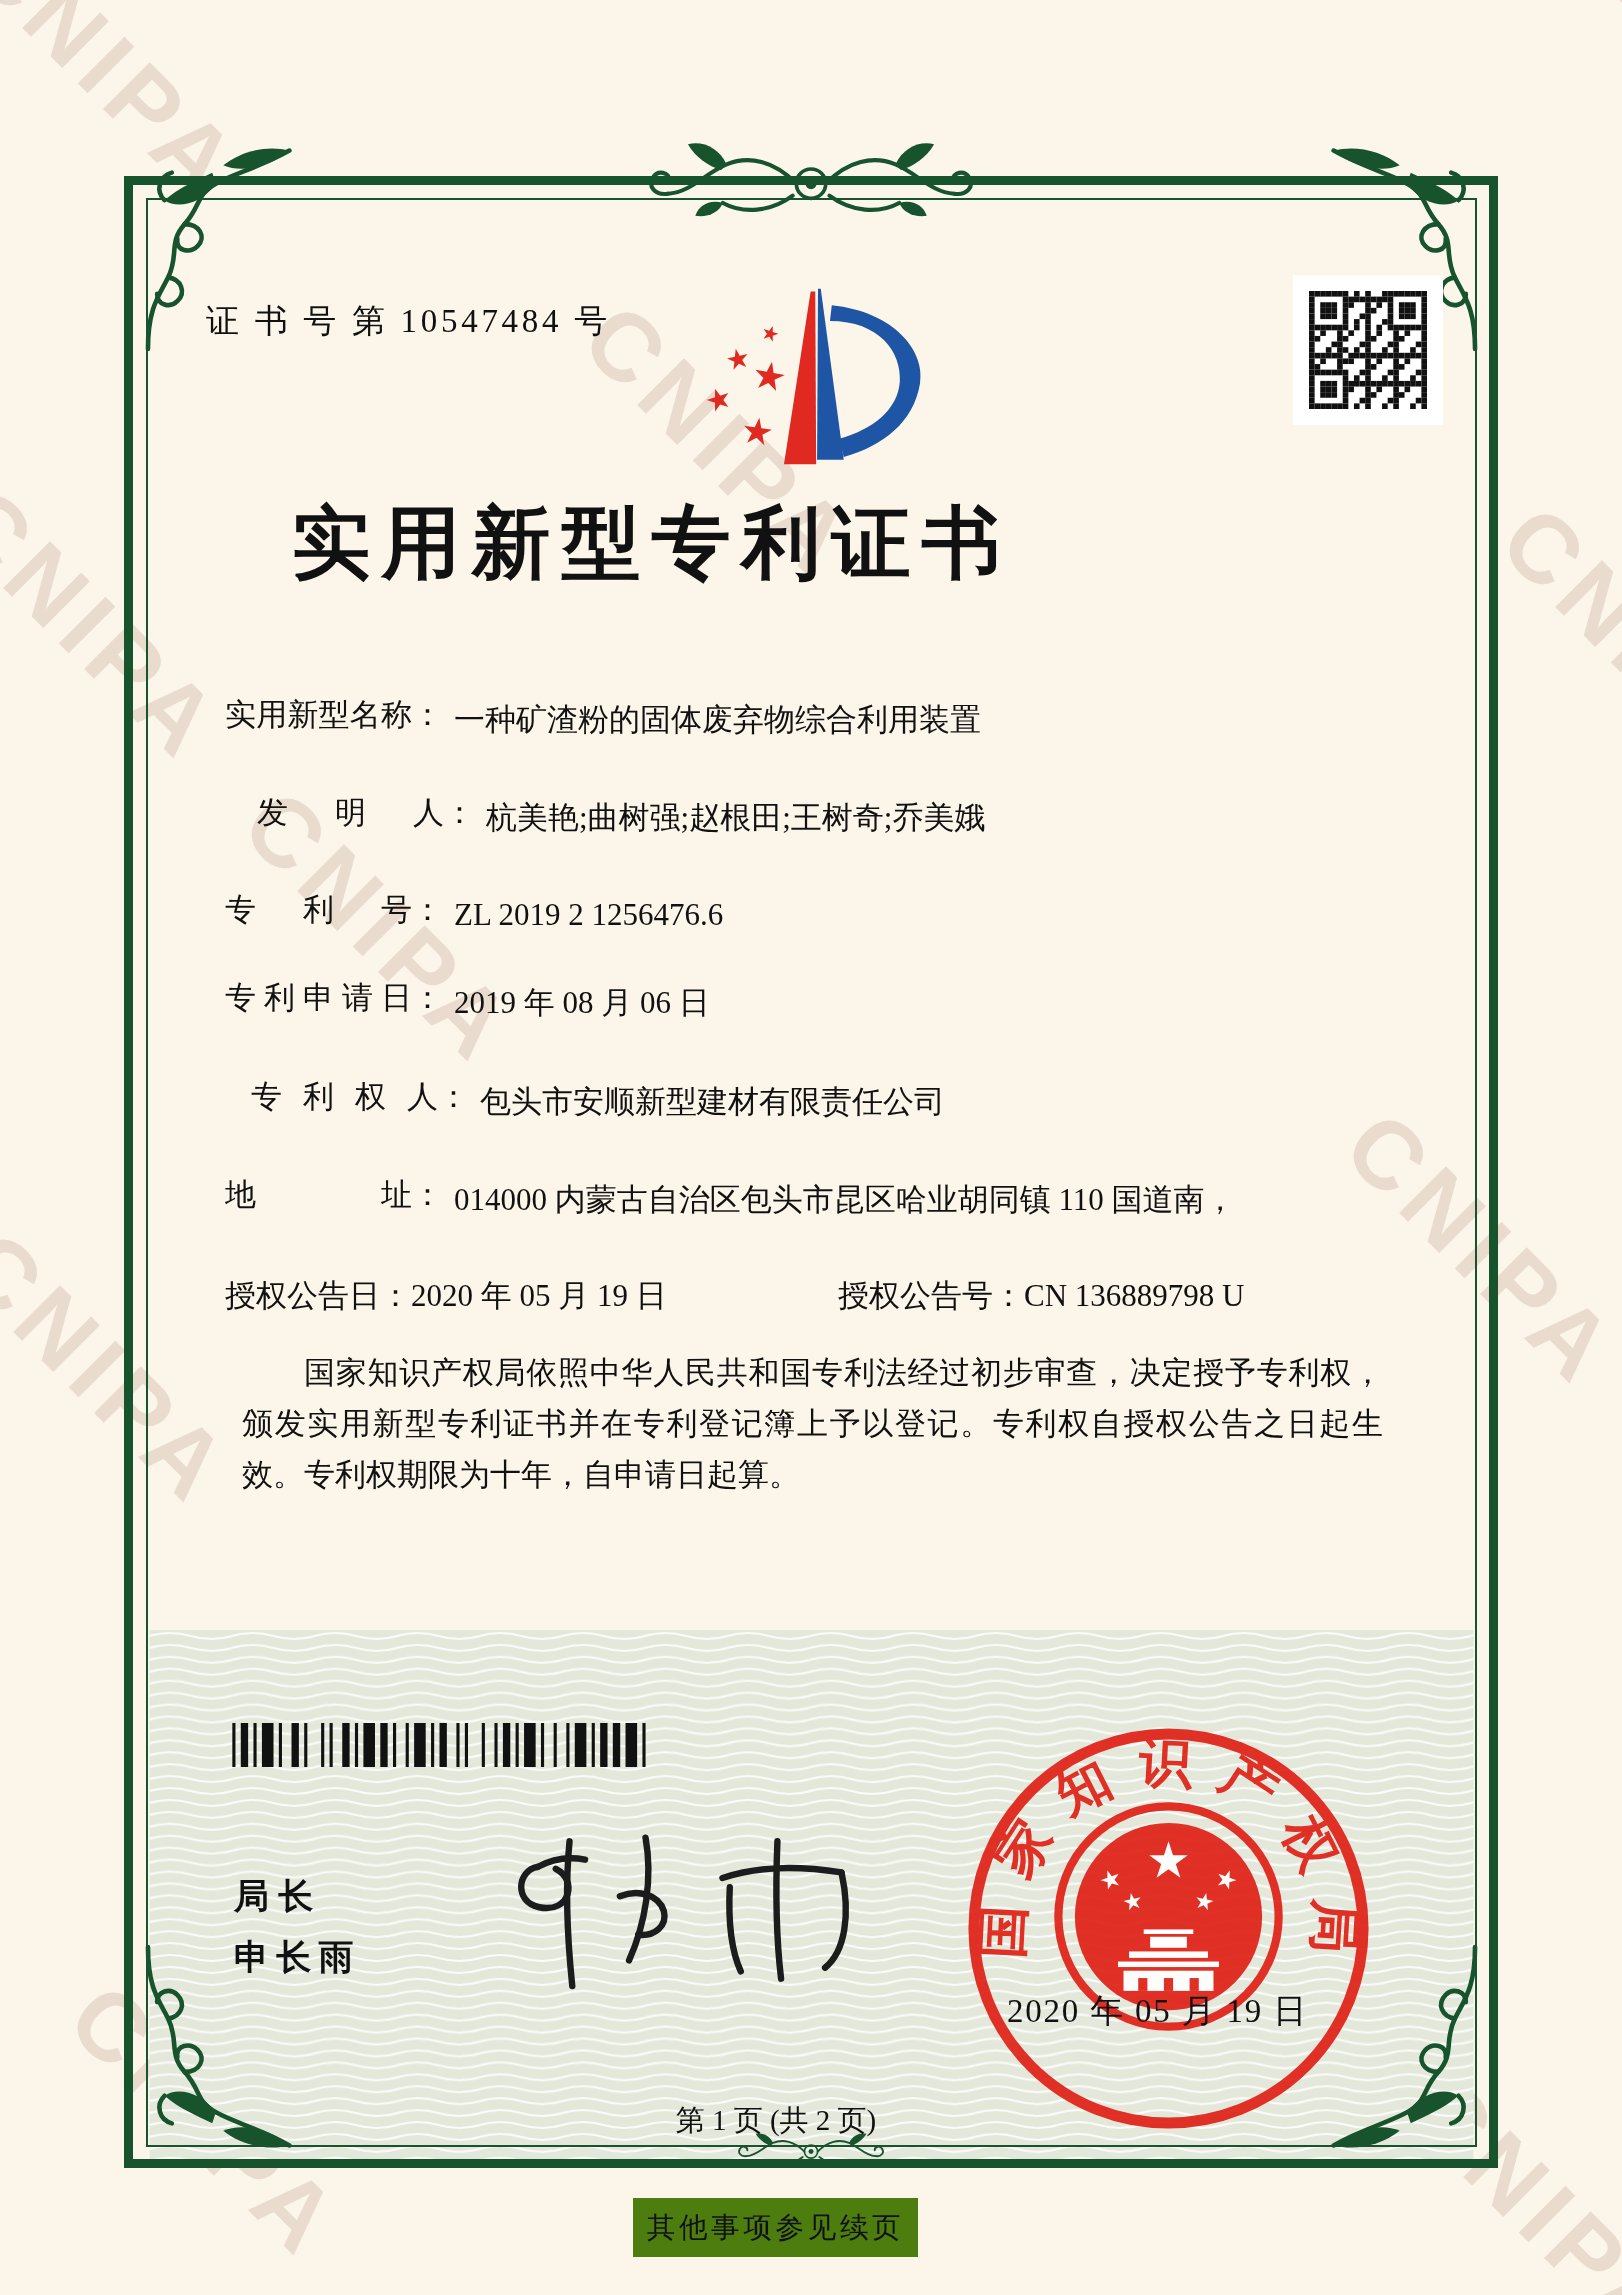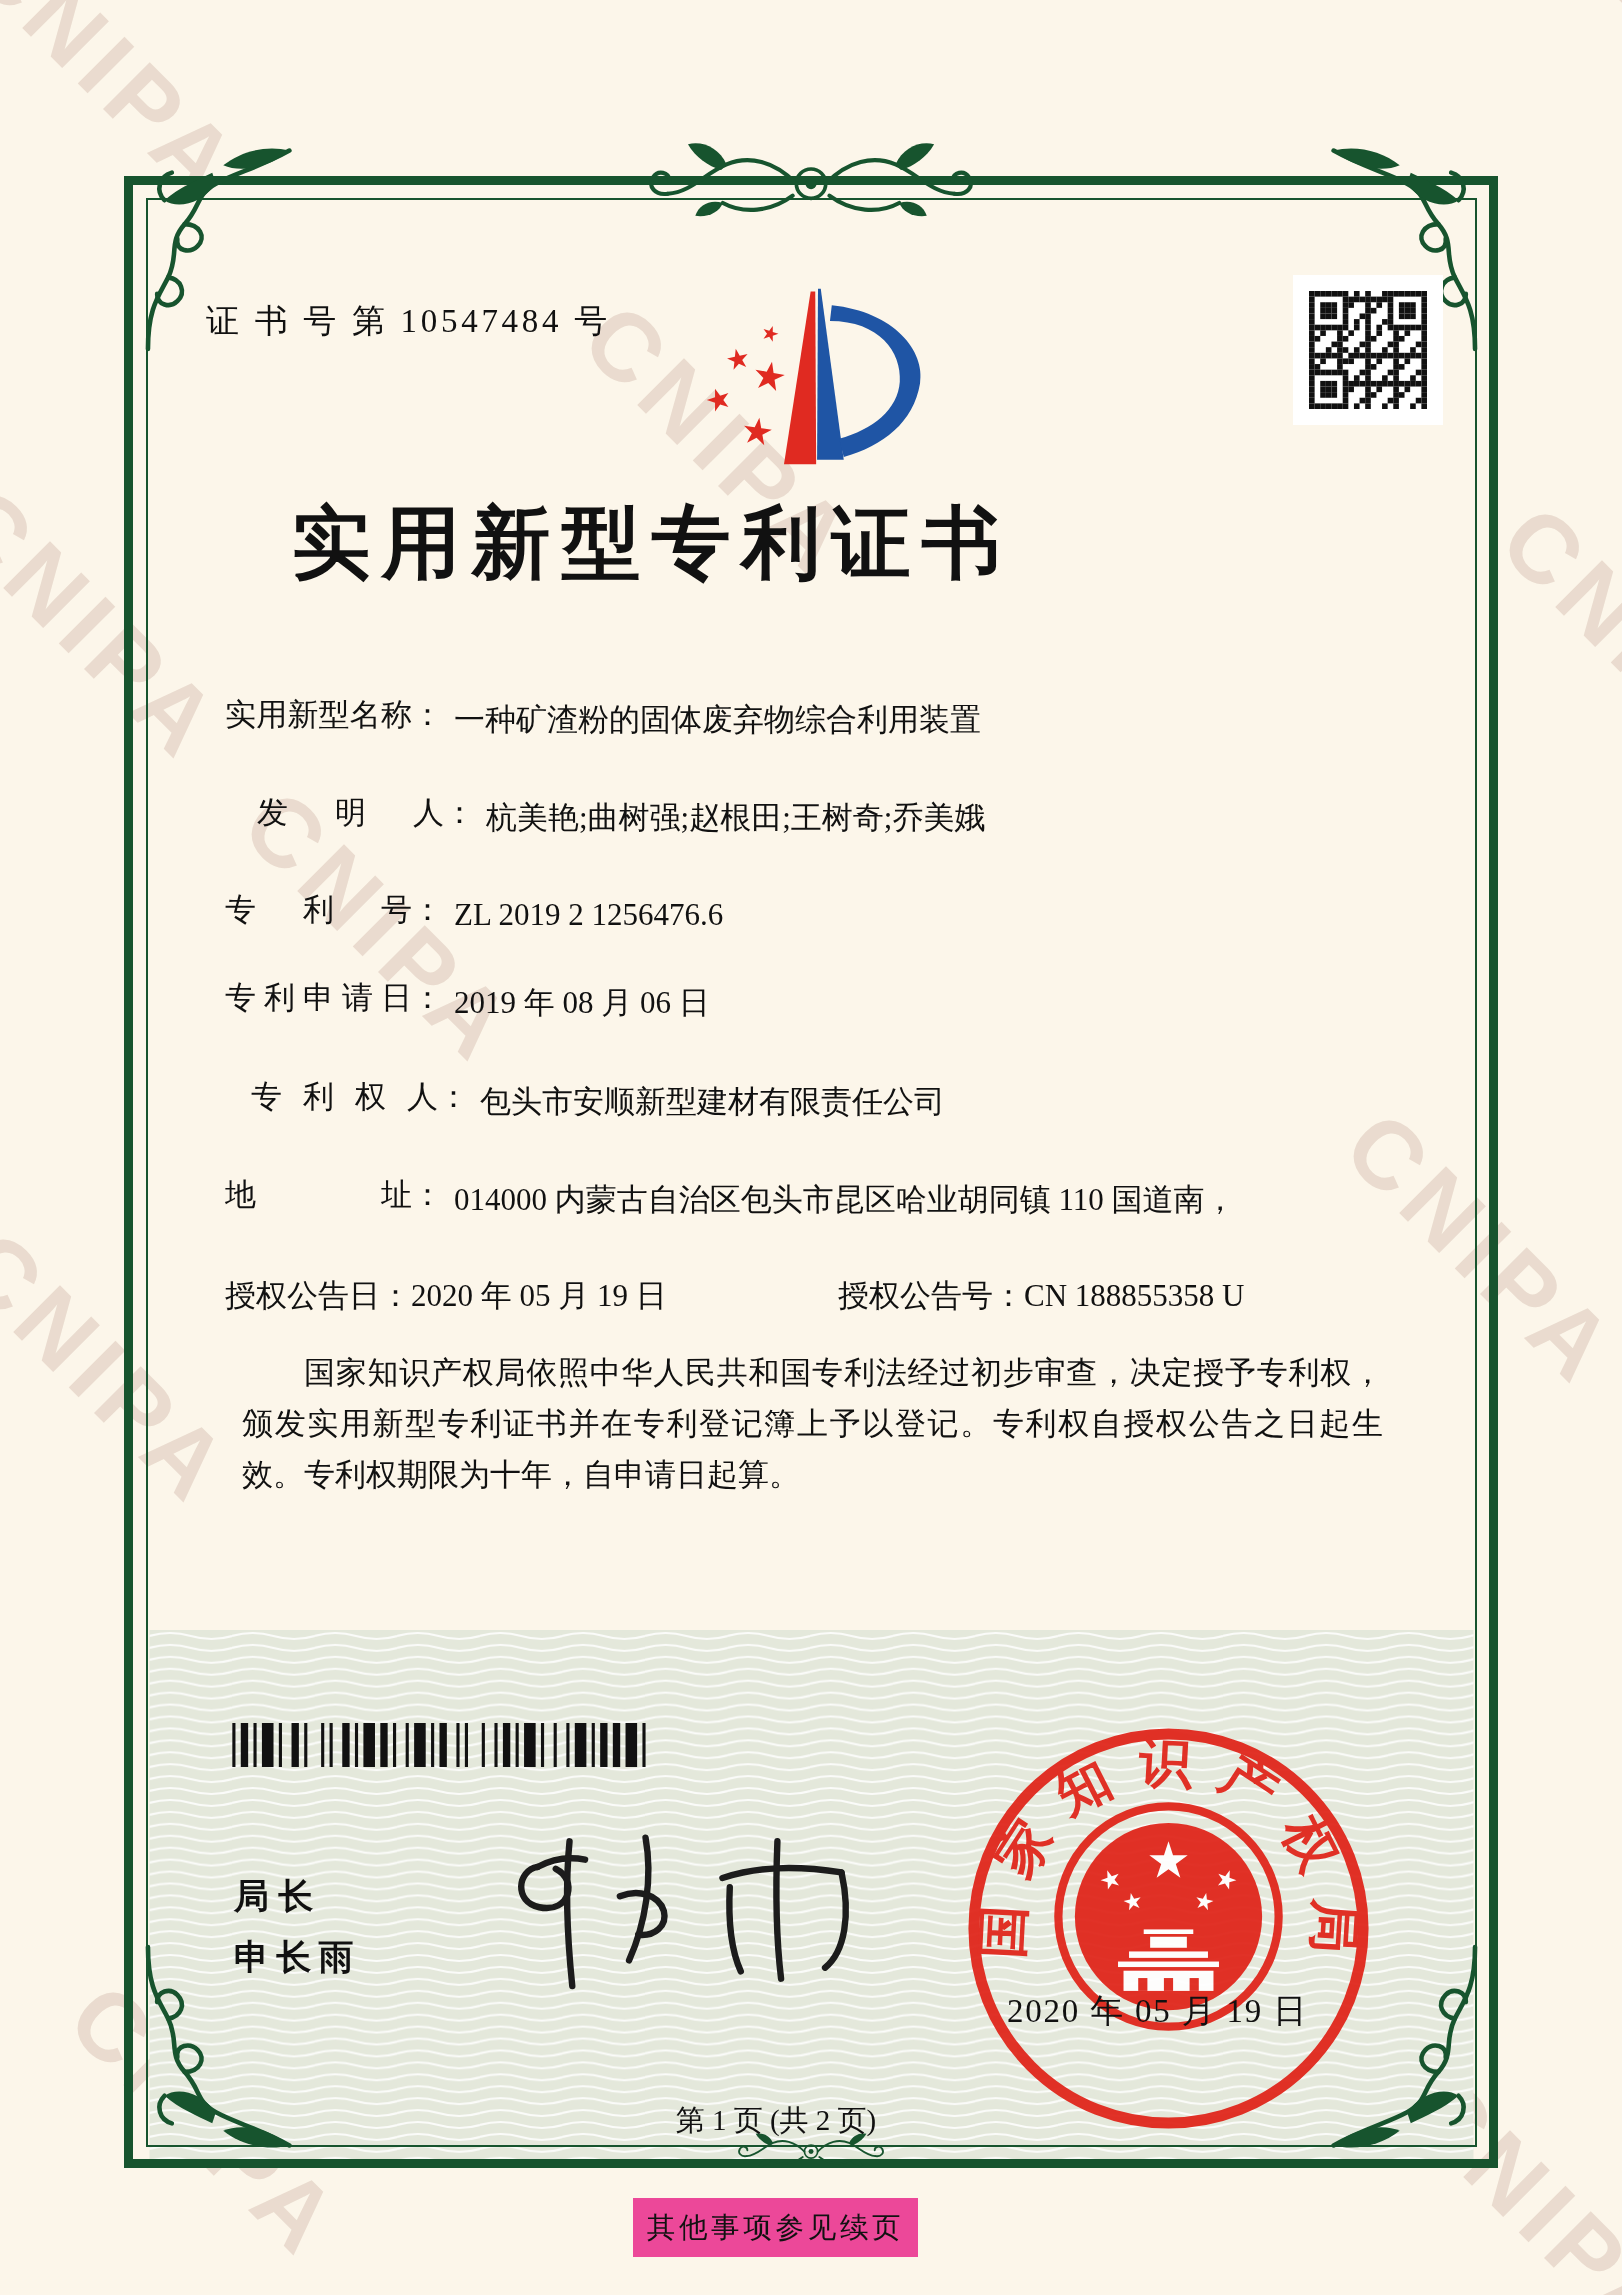--- a/index.html
+++ b/index.html
@@ -44,21 +44,21 @@
   .director-role{position:absolute;left:234px;top:1873px;font-size:35px;font-weight:bold;
       font-family:"DejaVu Sans","Liberation Sans",sans-serif;letter-spacing:9.2px;z-index:3;}
   .director-name{position:absolute;left:234px;top:1934px;font-size:35px;font-weight:bold;
       font-family:"DejaVu Sans","Liberation Sans",sans-serif;letter-spacing:7.3px;z-index:3;}
   .signature{position:absolute;left:482px;top:1823px;z-index:3;}
   .seal{position:absolute;left:962px;top:1722px;z-index:4;}
   .seal-date{position:absolute;left:992px;top:1989px;width:331px;text-align:center;
       font-size:33px;letter-spacing:1.8px;z-index:5;}
   .footer-page{position:absolute;left:551px;top:2101px;width:450px;text-align:center;
       font-size:29px;z-index:3;}
-  .note-box{position:absolute;left:633px;top:2198px;width:285px;height:59px;background:#ec4899;
+  .note-box{position:absolute;left:633px;top:2198px;width:285px;height:59px;background:#4d7c0f;
       display:flex;align-items:center;justify-content:center;z-index:3;}
   .note-box span{font-size:28.5px;letter-spacing:3.7px;}
   .ornaments{position:absolute;left:0;top:0;z-index:2;pointer-events:none;}
 </style>
 </head>
 <body>
 
 <div id="page">
 
   <div class="wm wm1">CNIPA</div>
@@ -412,21 +412,21 @@
     <span class="fvalue">包头市安顺新型建材有限责任公司</span>
   </div>
   <div class="row r6">
     <span class="flabel">地址</span>
       <span class="colon">：</span>
     <span class="fvalue"><span>014000 内蒙古自治区包头市昆区哈业胡同镇 110 国道南，</span><br>
     </span>
   </div>
   <div class="row r7" style="position:absolute;">
     <span><span>授权公告日</span><span>：</span><span>2020 年 05 月 19 日</span></span>
-    <span class="grant2"><span>授权公告号</span><span>：</span><span>CN 188855358 U</span></span>
+    <span class="grant2"><span>授权公告号</span><span>：</span><span>CN 136889798 U</span></span>
   </div>
 
   <div class="body-text">
     <p>国家知识产权局依照中华人民共和国专利法经过初步审查，决定授予专利权，颁发实用新型专利证书并在专利登记簿上予以登记。专利权自授权公告之日起生效。专利权期限为十年，自申请日起算。</p>
   </div>
 
   <svg class="barcode" id="barcode" width="415" height="44" viewBox="0 0 452 48">
       <rect x="0" y="0" width="3.4122448979591837" height="48" fill="#111"></rect>
       <rect x="9.224489795918368" y="0" width="8.024489795918369" height="48" fill="#111"></rect>
       <rect x="23.06122448979592" y="0" width="3.4122448979591837" height="48" fill="#111"></rect>

